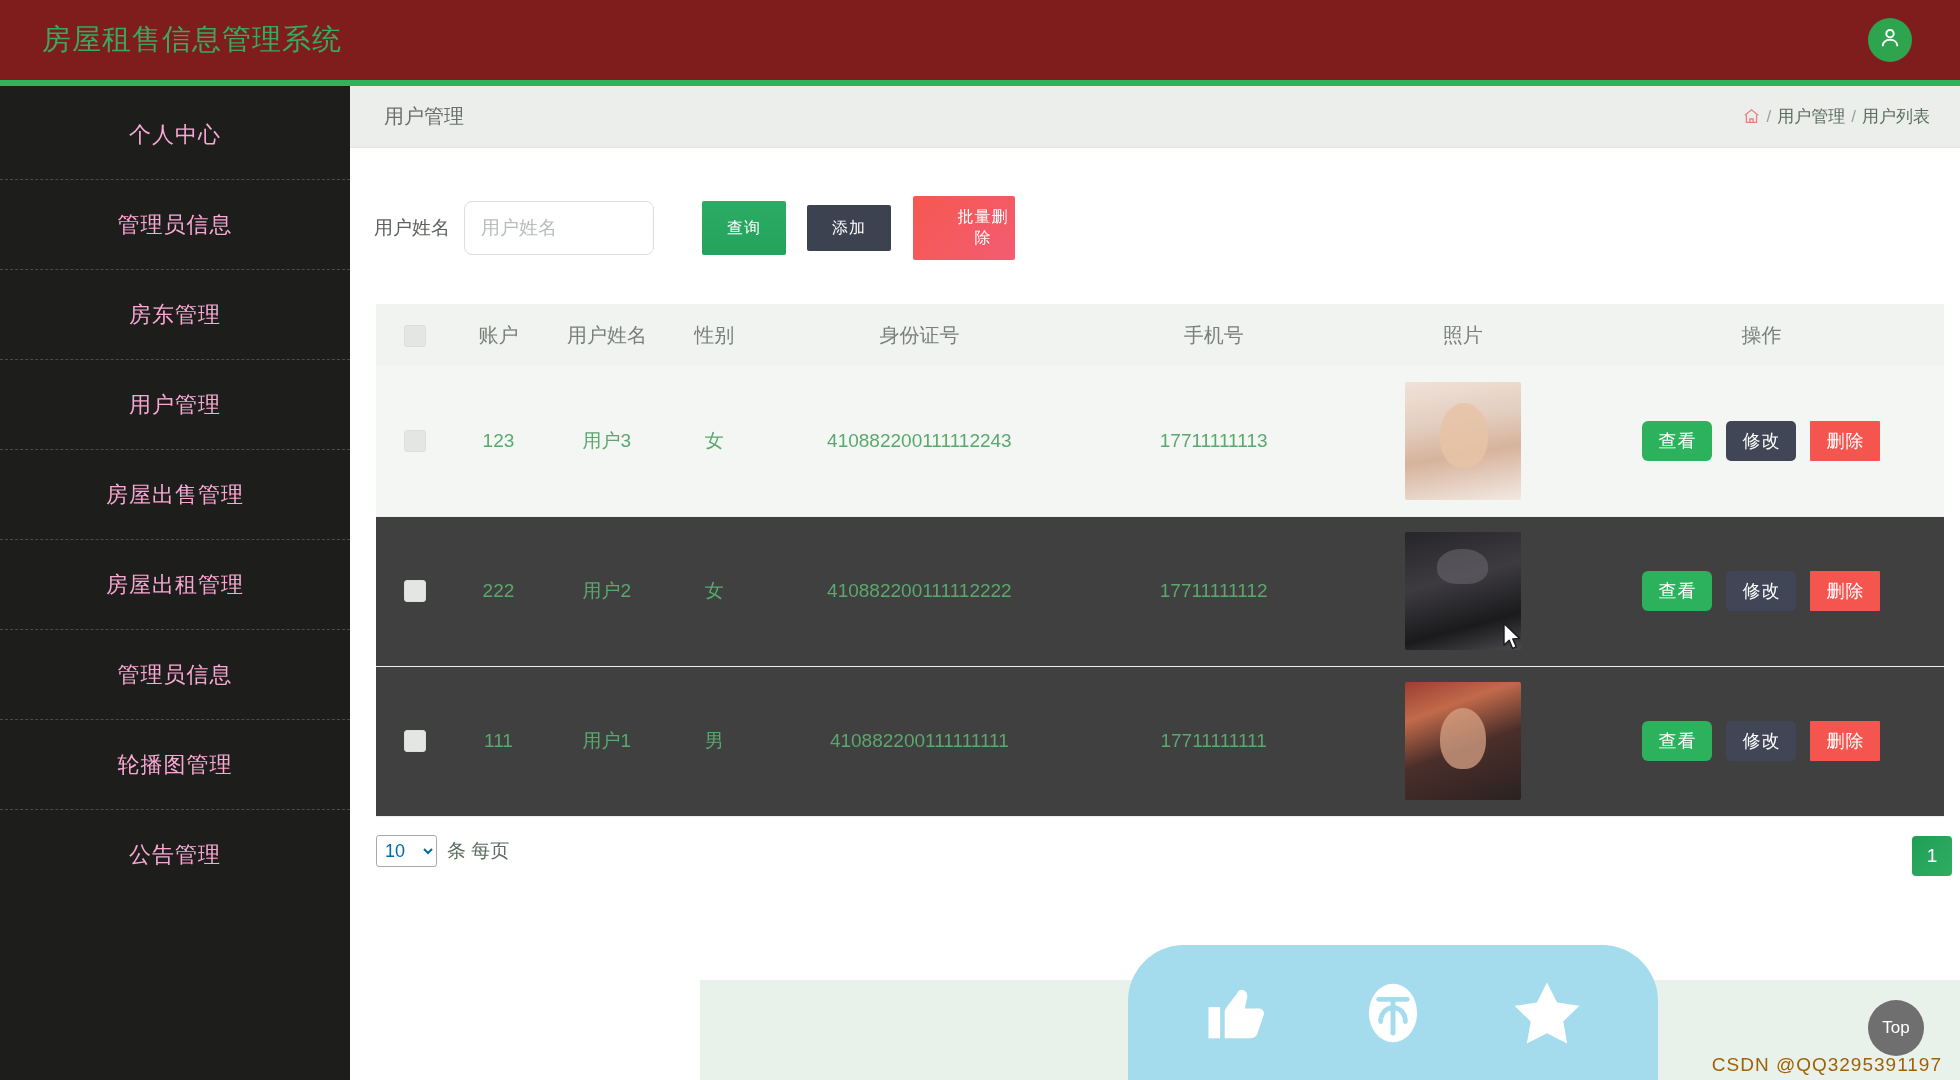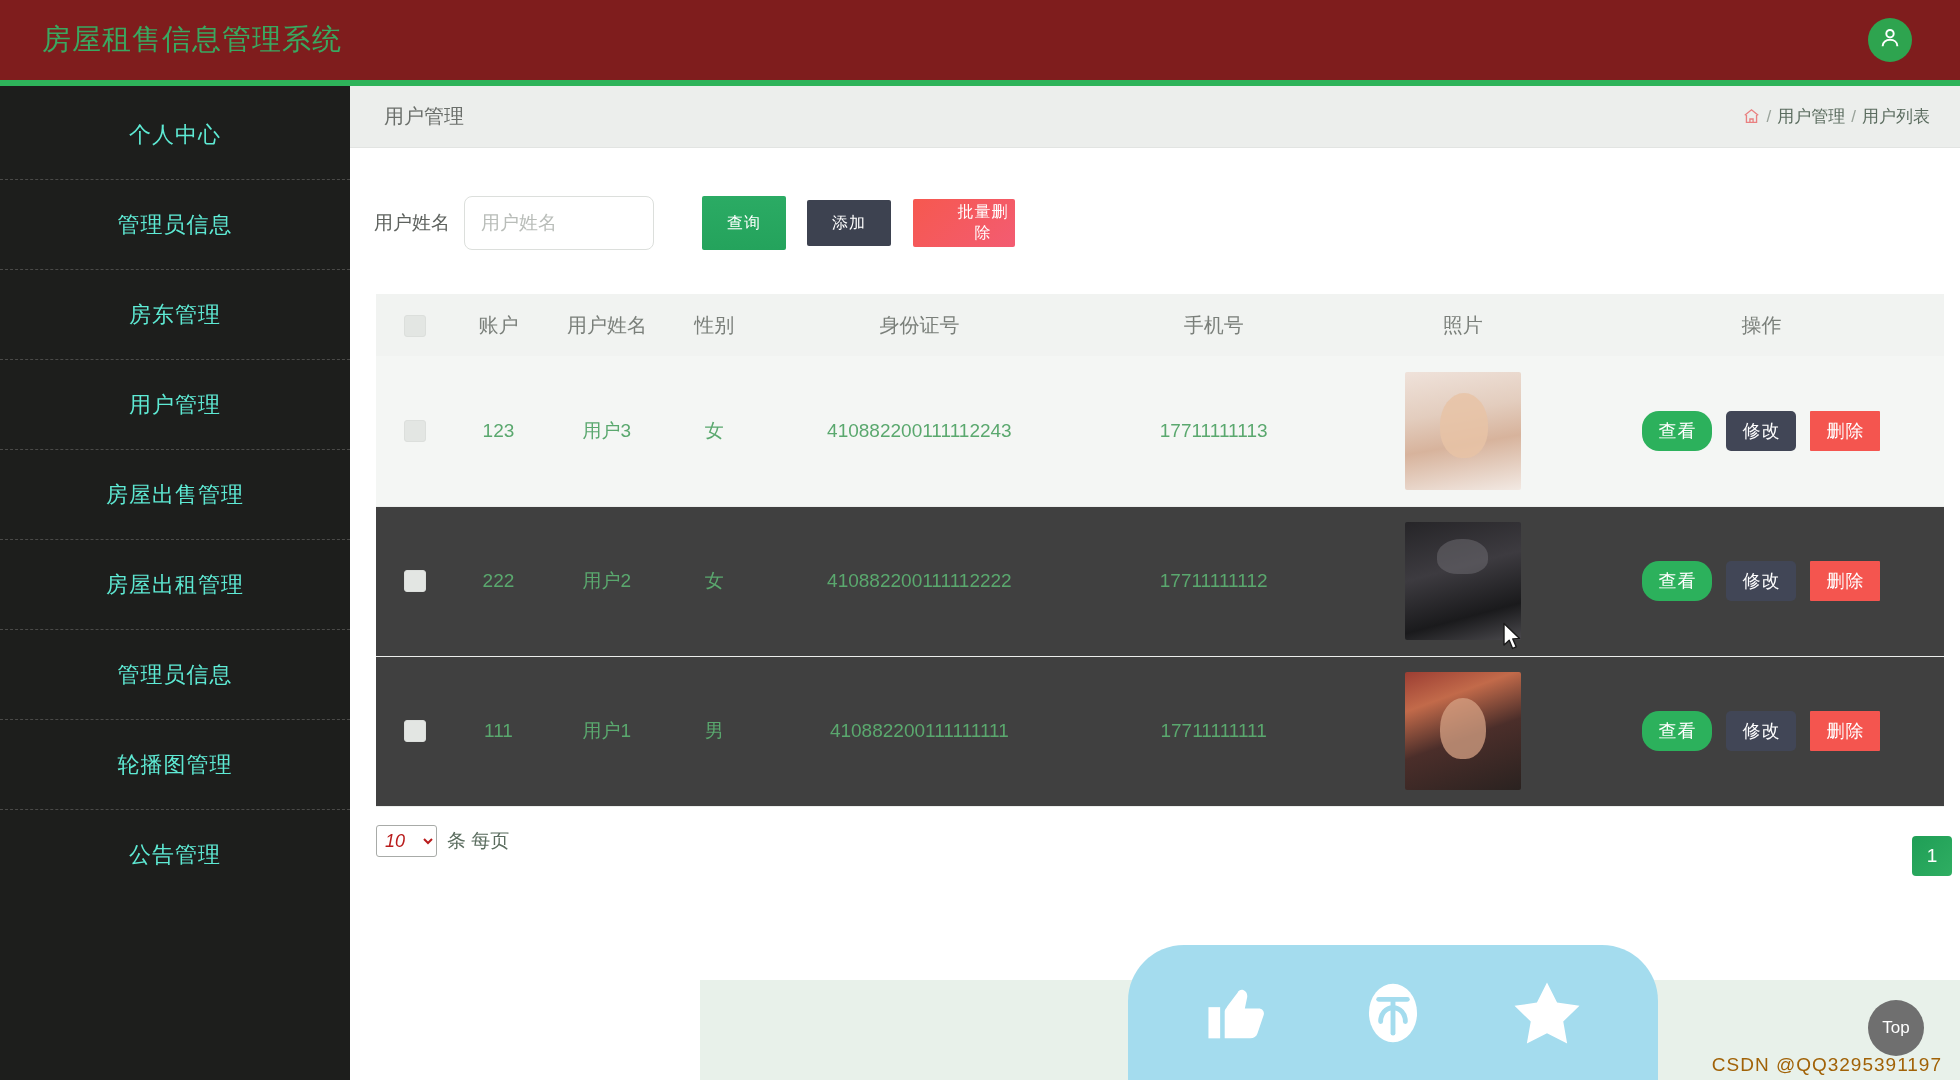--- a/index.html
+++ b/index.html
@@ -36,21 +36,21 @@
 
   
   .sidebar {
     position:absolute; left:0; top:86px; width:350px; height:994px;
     background:#1d1e1c;
     padding-top: 4px;
   }
   .side-item {
     height:90px;
     display:flex; align-items:center; justify-content:center;
-    color:#5eead4; font-size:22px;
+    color:#f9a8d4; font-size:22px;
     border-bottom: 1px dashed #4a4a48;
     cursor:pointer;
     letter-spacing: 1px;
   }
   .side-item:last-child { border-bottom: none; }
 
   
   .content {
     position:absolute; left:350px; top:86px;
     width:1610px; height:994px;
@@ -93,21 +93,21 @@
   }
   .btn-query {
     width:84px; height:54px; margin-left:48px;
     background: linear-gradient(180deg,#2bab64,#24a35c);
   }
   .btn-add {
     width:84px; height:46px; margin-left:21px;
     background:#3d4250;
   }
   .btn-batchdel {
-    width:102px; height:48px; margin-left:22px;
+    width:102px; height:64px; margin-left:22px;
     background: linear-gradient(135deg,#f6584f,#f35c72);
     padding-left: 44px;
   }
 
   
   .table-wrap { margin: 44px 16px 0 26px; }
   table.grid { width:100%; border-collapse:collapse; table-layout:fixed; }
   table.grid thead tr { background:#f1f3f1; height:62px; }
   table.grid thead th {
     font-weight:400; font-size:20px; color:#7a7f7a; text-align:center;
@@ -137,34 +137,33 @@
   .ph2:after {
     content:""; position:absolute; left:28%; top:14%; width:44%; height:30%;
     border-radius:48% 48% 40% 40%; background:#6c6a70; opacity:.55;
   }
   .ph3 { background: linear-gradient(160deg,#9c3e33 0%,#c26a4a 25%,#4b2e2a 55%,#2a2220 100%); }
   .ph3:after {
     content:""; position:absolute; left:30%; top:22%; width:40%; height:52%;
     border-radius:50% 50% 45% 45%; background:#d5a184; opacity:.75;
   }
   .ops { display:flex; gap:14px; justify-content:center; align-items:center; }
-  .btn-view { width:70px; height:40px; background:#2cb15c; border-radius:17px; font-size:18px; }
+  .btn-view { width:70px; height:40px; background:#2cb15c; border-radius:6px; font-size:18px; }
   .btn-edit { width:70px; height:40px; background:#414656; border-radius:5px; font-size:18px; }
   .btn-del  { width:70px; height:40px; background:#f4554f; border-radius:1px; font-size:18px; }
 
   
   .pagerow {
     display:flex; align-items:center; margin: 18px 0 0 26px;
   }
   .page-select {
     height:32px; font-size:18px;
     font-family: "Liberation Sans", sans-serif;
-    border:1px solid #a8aba8; border-radius:3px; background:#fff; color:#b91c1c;
+    border:1px solid #a8aba8; border-radius:3px; background:#fff; color:#0369a1;
     padding: 0 4px;
-    font-style: italic;
   }
   .page-unit { font-size:19px; color:#5b6d5f; margin-left:10px; }
 
   .pagebtn {
     position:absolute; right:8px; top:750px;
     width:40px; height:40px; border-radius:4px;
     background: linear-gradient(135deg,#1f9e56,#2fae62);
     color:#fff; font-size:19px;
     display:flex; align-items:center; justify-content:center;
     cursor:pointer;

